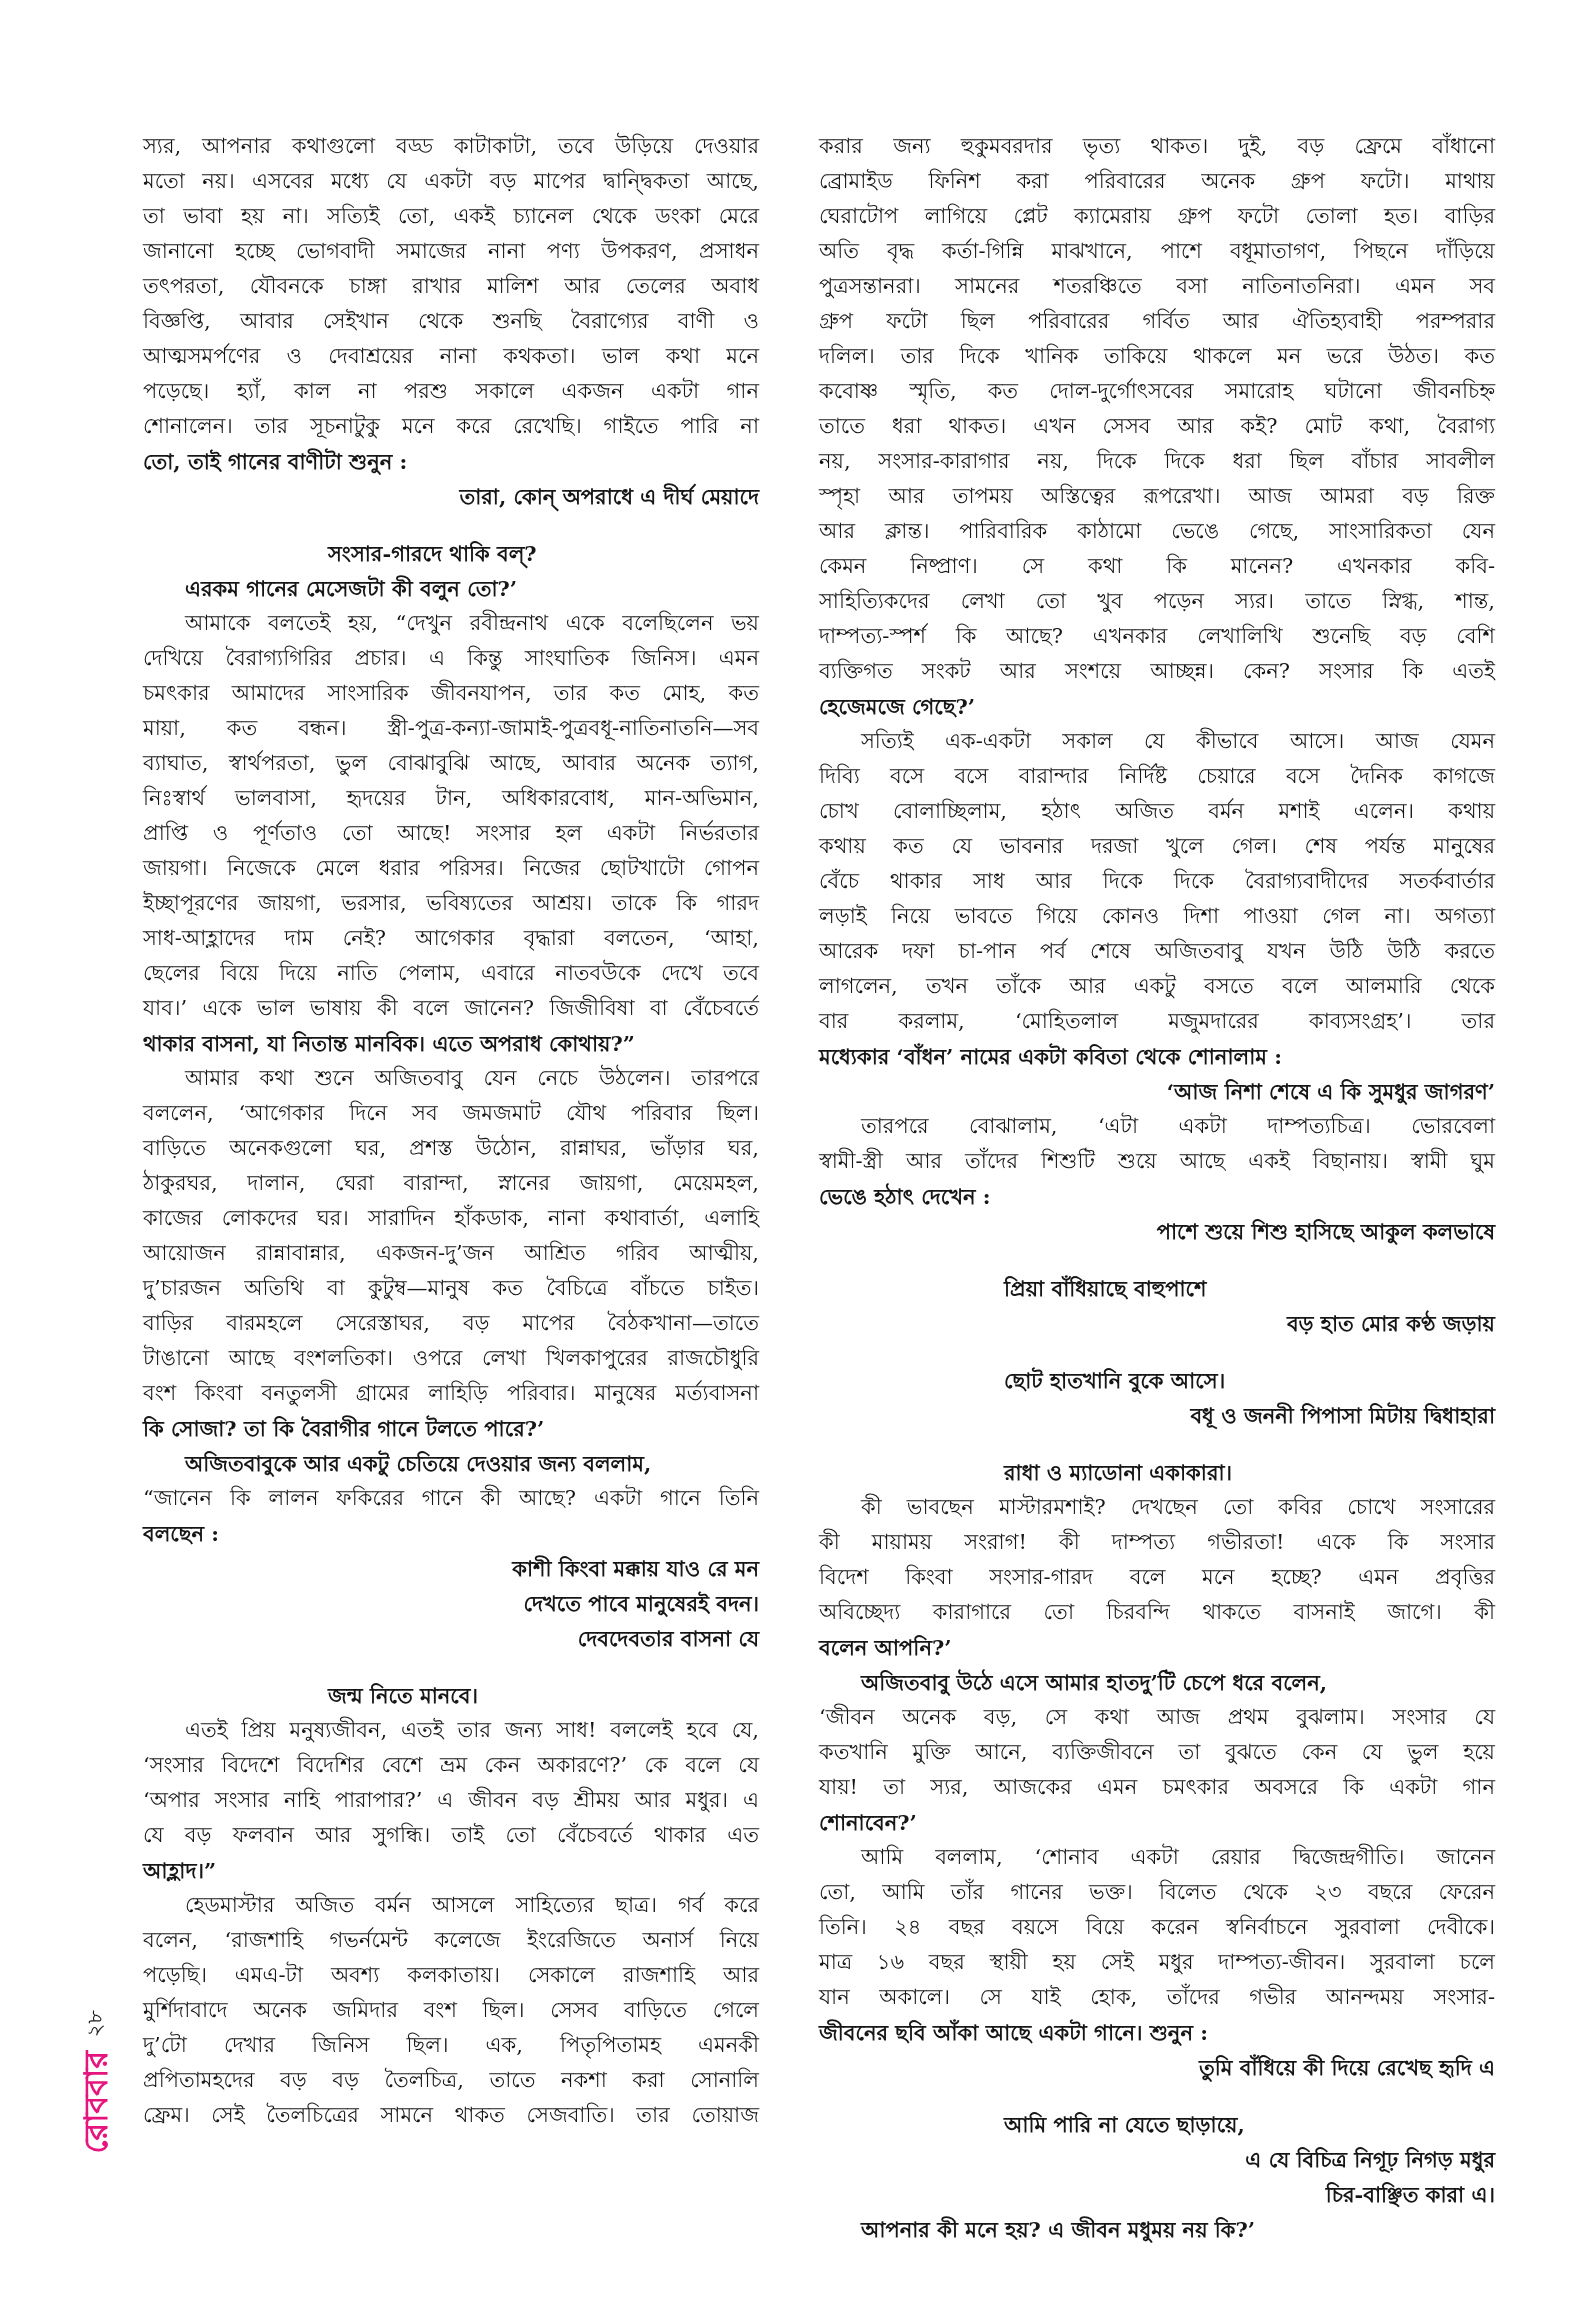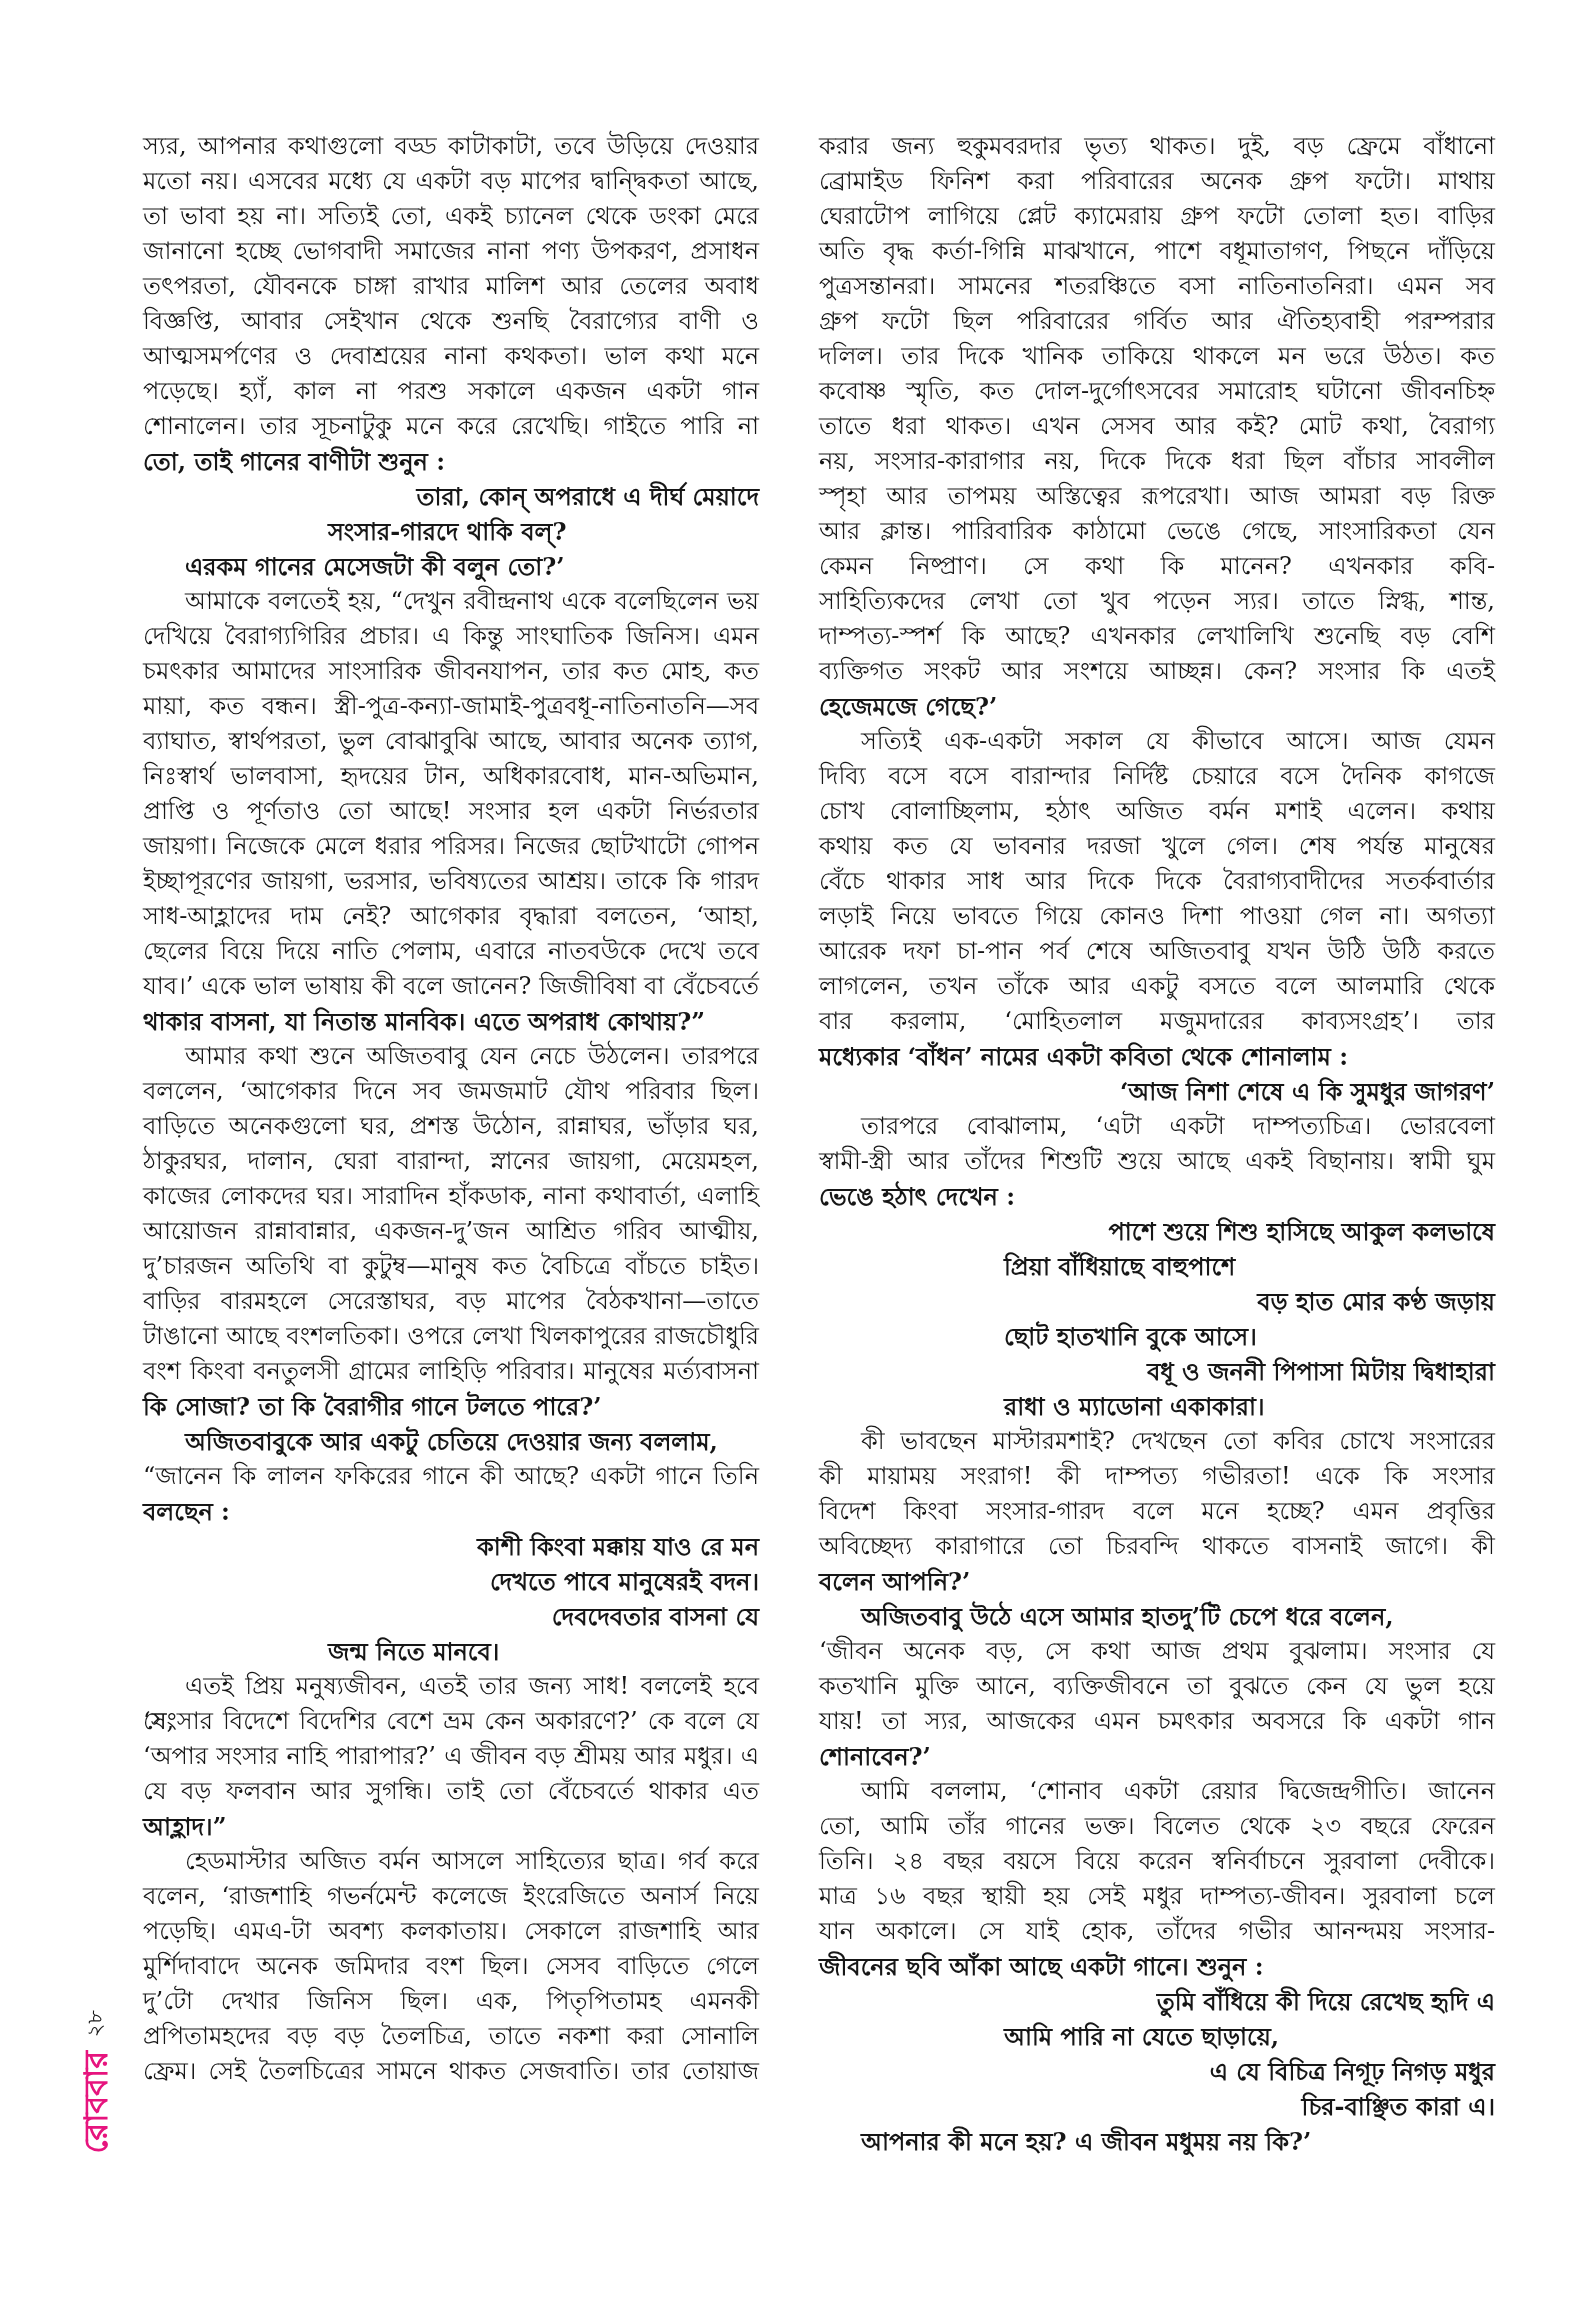--- a/index.html
+++ b/index.html
@@ -14,37 +14,37 @@
   }
   .columns {
     position: absolute;
     left: 143px;
     top: 129px;
     width: 1352px;
     display: flex;
     gap: 60px;
   }
   .col {
-    font-size: 24px;
+    font-size: 21px;
     line-height: 35px;
     color: #161616;
   }
   .col-left  { width: 616px; }
   .col-right { width: 676px; }
   .line {
     text-align: justify;
     text-align-last: justify;
     white-space: normal;
     height: 35px;
     overflow: visible;
   }
   .line.end { text-align-last: auto; font-weight: bold; }
   .line.p   { text-indent: 42px; }
   .line.v1  { padding-left: 127px; text-align: right; text-align-last: auto; }
-  .line.v2  { padding-left: 185px; text-align: left; text-align-last: auto; }
+  .line.v2  { padding-left: 185px; text-align: left; text-align-last: auto; margin-top: 22px; }
   .margin-block {
     position: absolute;
     left: 71px;
     top: 2010px;
     width: 49px;
     display: flex;
     flex-direction: column;
     align-items: center;
     gap: 14px;
   }

